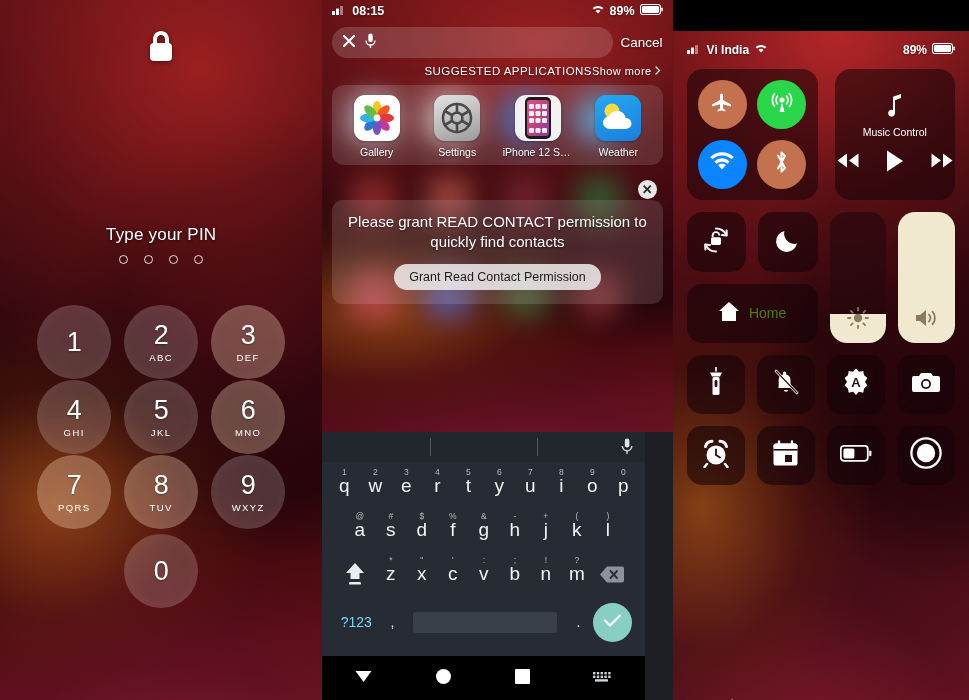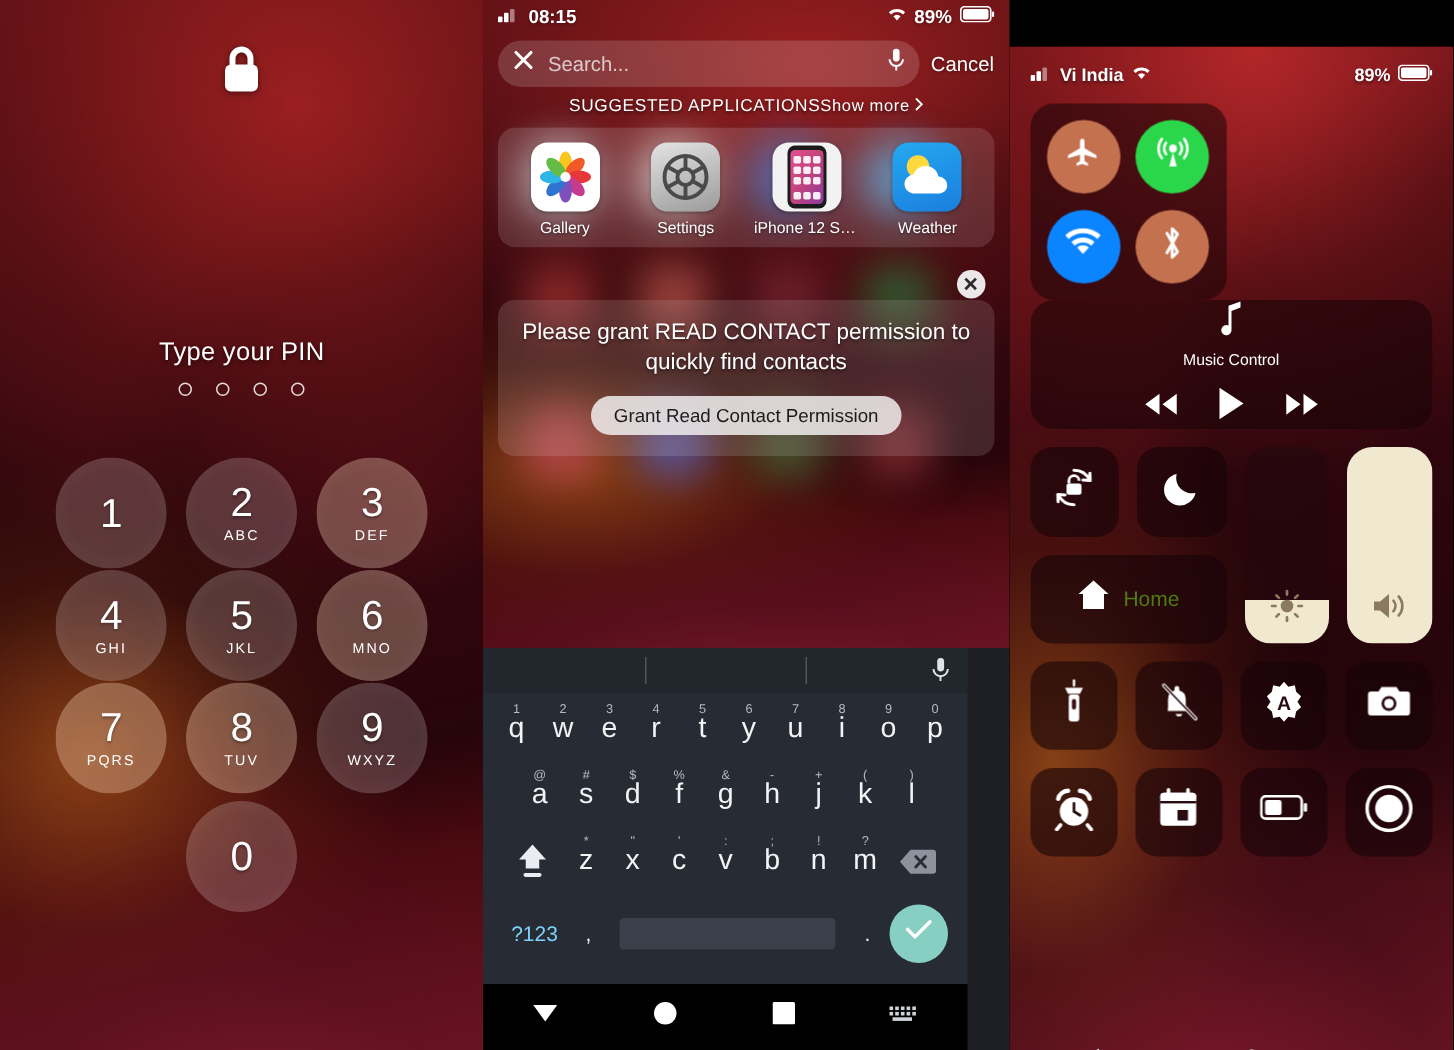--- a/index.html
+++ b/index.html
@@ -80,21 +80,21 @@
   .searchbar {
     flex: 1; height: 31px; border-radius: 16px;
     background: rgba(255,255,255,0.16);
     display: flex; align-items: center; padding: 0 10px; gap: 9px;
   }
   .search-placeholder { flex: 1; color: rgba(255,255,255,.72); font-size: 13.5px; }
   .cancel-btn { color: #fff; font-size: 13.5px; text-shadow: 0 1px 2px rgba(0,0,0,.45); }
 
   .suggest-head {
     position: absolute; top: 65px; left: 0; right: 0; z-index: 6;
-    display: flex; align-items: center; justify-content: center;
+    display: flex; align-items: center; justify-content: flex-end;
     padding: 0 12px; color: #fff; font-size: 11.5px; letter-spacing: .45px;
     text-shadow: 0 1px 2px rgba(0,0,0,.5);
   }
   .show-more { font-size: 11px; display: flex; align-items: center; gap: 3px; }
 
   .suggest-card {
     position: absolute; top: 85px; left: 10px; right: 10px; z-index: 6;
     background: rgba(255,255,255,0.13); border-radius: 12px;
     padding: 10px 4px 7px; display: flex; justify-content: space-around;
     backdrop-filter: blur(6px);
@@ -143,21 +143,21 @@
   
   #panel-cc { width: 297px; margin-top: 31px; }
   .cc-content { position: relative; z-index: 2; height: 100%; padding: 0 14px; }
   .cc-status {
     height: 30px; display: flex; align-items: center; justify-content: space-between;
     color: #fff; font-size: 12px; font-weight: 600; padding-top: 8px;
     text-shadow: 0 1px 2px rgba(0,0,0,.45);
   }
   .cc-status .l, .cc-status .r { display: flex; align-items: center; gap: 5px; }
 
-  .cc-grid { display: flex; gap: 0; margin-top: 8px; flex-direction: column; }
+  .cc-grid { display: flex; gap: 17px; margin-top: 8px; }
   .cc-module { border-radius: 16px; background: rgba(22,4,8,0.55); backdrop-filter: blur(9px); }
   .cc-conn { width: 131px; height: 131px; display: grid; grid-template-columns: 1fr 1fr; place-items: center; padding: 6px; }
   .round-toggle { width: 49px; height: 49px; border-radius: 50%; display: flex; align-items: center; justify-content: center; }
   .cc-music { flex: 1; height: 131px; display: flex; flex-direction: column; align-items: center; justify-content: center; gap: 5px; }
   .music-label { color: #fff; font-size: 10.5px; }
   .music-ctrls { display: flex; align-items: center; gap: 25px; margin-top: 6px; }
 
   .cc-mid { display: flex; gap: 12px; margin-top: 12px; }
   .cc-mid-left { width: 131px; display: flex; flex-direction: column; gap: 12px; }
   .cc-mid-left-top { display: flex; gap: 12px; }
@@ -300,21 +300,20 @@
         </div>
       </div>
 
       <div class="searchbar-wrap">
         <div class="searchbar">
           <span>
             <svg width="14" height="14" viewBox="0 0 14 14">
               <path d="M2 2 L12 12 M12 2 L2 12" stroke="#fff" stroke-width="2.1" stroke-linecap="round"></path>
             </svg>
           </span>
-          <span class="search-placeholder">Search...</span>
           <span>
             <svg width="11" height="16" viewBox="0 0 11 16">
               <rect x="3.3" y="0.5" width="4.4" height="8.6" rx="2.2" fill="#fff"></rect>
               <path d="M1 7.5a4.5 4.5 0 0 0 9 0" fill="none" stroke="#fff" stroke-width="1.3"></path>
               <path d="M5.5 12v3" stroke="#fff" stroke-width="1.3"></path>
             </svg>
           </span>
         </div>
         <div class="cancel-btn">Cancel</div>
       </div>

